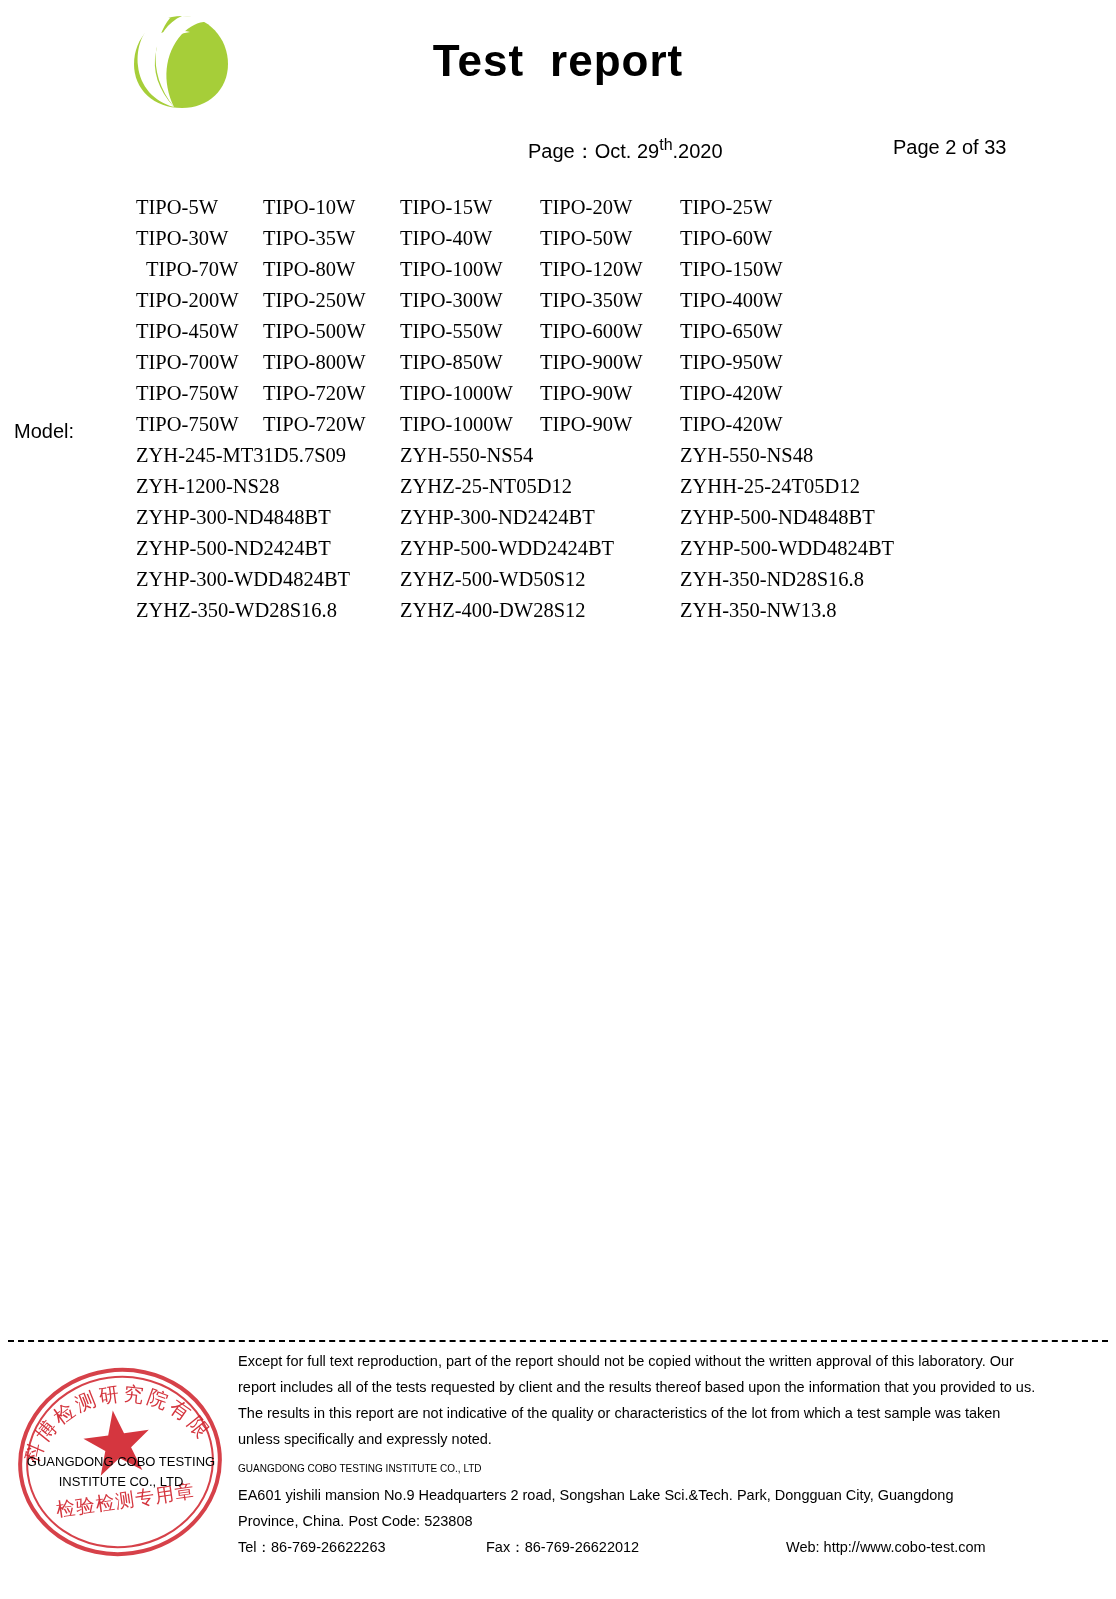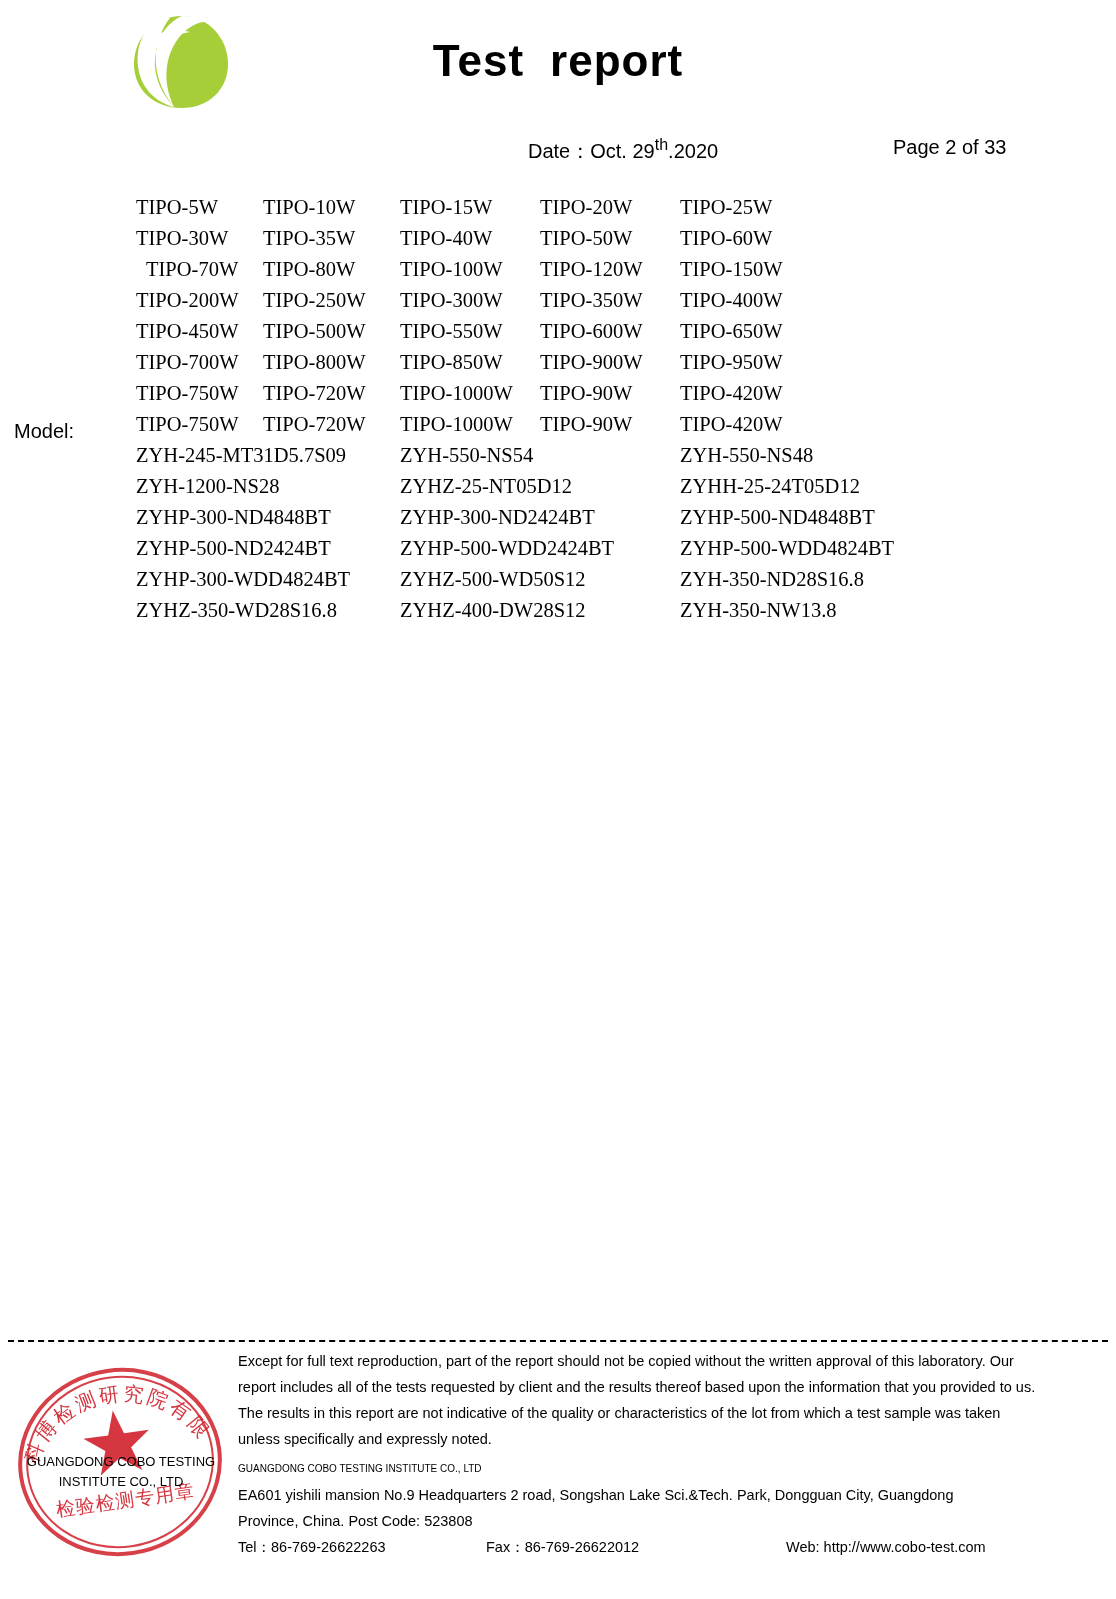--- a/index.html
+++ b/index.html
@@ -185,21 +185,21 @@
       <path d="M14 30 C28 20 46 16 62 20 C48 22 34 28 24 40 Z" fill="#ffffff"></path>
     </svg>
   </div>
   <div class="report-title">
     <span>Test</span><span class="gap"></span><span>report</span>
   </div>
 </div>
 
 <div class="meta-row">
   <div class="meta-date">
-    <span>Date：</span><span>Oct. 29</span><sup>th</sup><span>.2020</span>
+    <span>Page：</span><span>Oct. 29</span><sup>th</sup><span>.2020</span>
   </div>
   <div class="meta-page">Page 2 of 33</div>
 </div>
 
 <div class="model-label">Model:</div>
 
 <div class="model-block">
 
   <div class="grid-row">
     <span class="c1">TIPO-5W</span>

